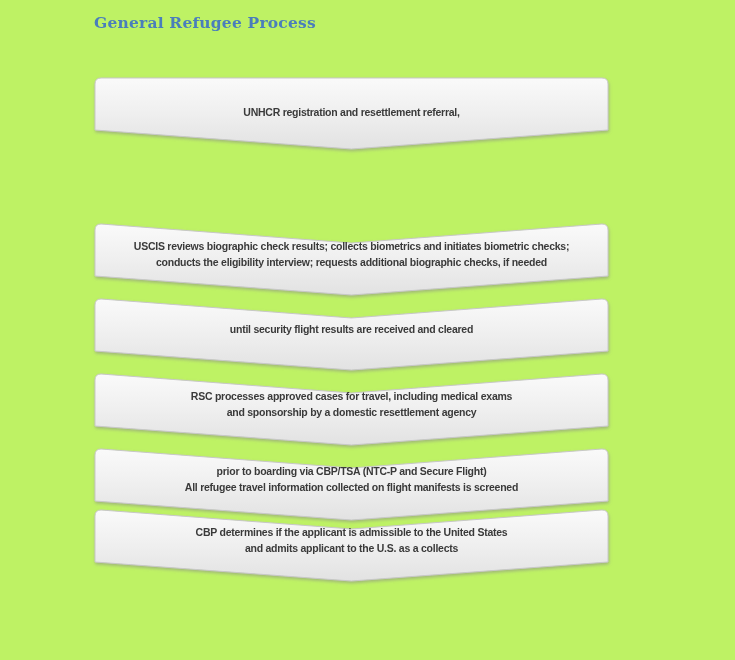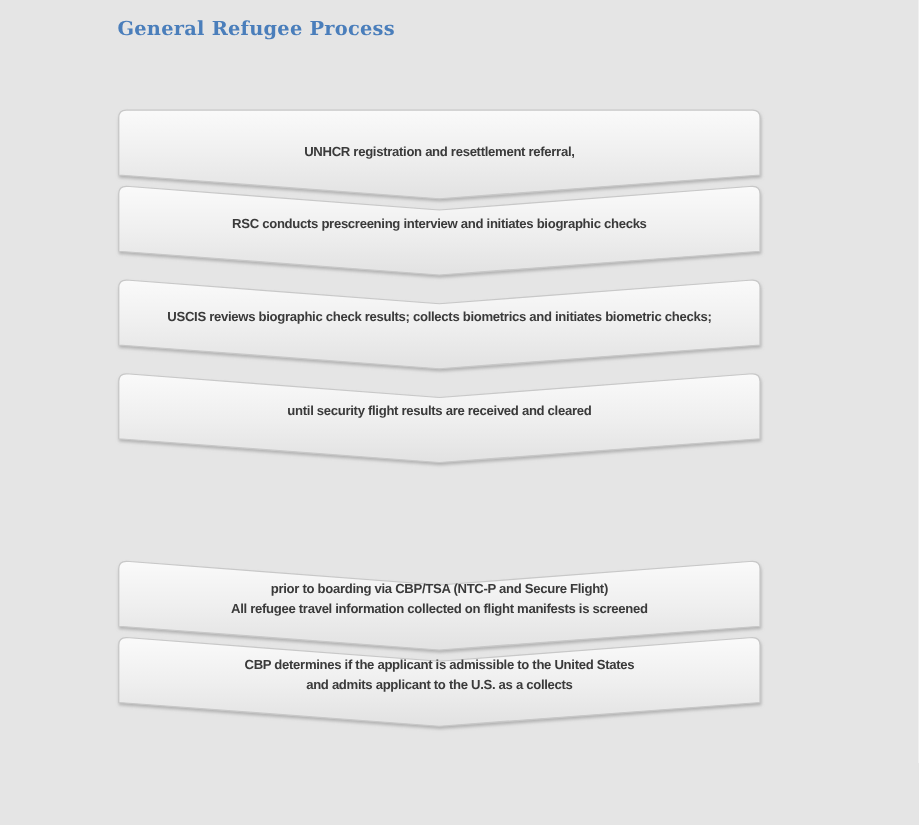--- a/index.html
+++ b/index.html
@@ -5,21 +5,21 @@
   html, body {
     margin: 0;
     padding: 0;
     background: #ffffff;
     font-family: "Liberation Sans", sans-serif;
   }
   .page {
     position: relative;
     width: 735px;
     height: 660px;
-    background: #e5e5e5;
+    background: #bef264;
     overflow: hidden;
   }
   .page-title {
     position: absolute;
     left: 94px;
     top: 13px;
     margin: 0;
     font-family: "DejaVu Serif", serif;
     font-weight: bold;
     font-size: 15.5px;
@@ -83,57 +83,58 @@
         <stop offset="1" stop-color="#e2e2e2"></stop>
       </linearGradient>
       <filter id="chevShadow" x="-10%" y="-10%" width="120%" height="130%">
         <feDropShadow dx="0.6" dy="1.8" stdDeviation="1.4" flood-color="#888888" flood-opacity="0.55"></feDropShadow>
       </filter>
     </defs>
   </svg>
 
   <div class="diagram">
 
-    <div class="step first" style="top:14px">
+    <div class="step first" style="top:4px">
       <svg width="513" height="74" viewBox="0 0 513 74">
         <path d="M 0 52 L 0 6 Q 0 0 6 0 L 507 0 Q 513 0 513 6 L 513 52 L 256.5 71 Z" fill="url(#chevGrad)" stroke="#c8c8c8" stroke-width="1" stroke-linejoin="round" filter="url(#chevShadow)"></path>
       </svg>
       <div class="step-text">
         <span class="line">UNHCR registration and resettlement referral,</span>
       </div>
     </div>
 
-    <div class="step" style="top:75px">
-      <svg width="513" height="74" viewBox="0 0 513 74">
-        <path d="M 0 52 L 0 6 Q 0 0 6 0 L 256.5 19 L 507 0 Q 513 0 513 6 L 513 52 L 256.5 71 Z" fill="url(#chevGrad)" stroke="#c8c8c8" stroke-width="1" stroke-linejoin="round" filter="url(#chevShadow)"></path>
-      </svg>
-      <div class="step-text">
-        <span class="line">RSC conducts prescreening interview and initiates biographic checks</span>
-
-      </div>
-    </div>
 
     <div class="step" style="top:150px">
       <svg width="513" height="74" viewBox="0 0 513 74">
         <path d="M 0 52 L 0 6 Q 0 0 6 0 L 256.5 19 L 507 0 Q 513 0 513 6 L 513 52 L 256.5 71 Z" fill="url(#chevGrad)" stroke="#c8c8c8" stroke-width="1" stroke-linejoin="round" filter="url(#chevShadow)"></path>
       </svg>
       <div class="step-text">
         <span class="line">USCIS reviews biographic check results; collects biometrics and initiates biometric checks;</span>
+        <span class="line">conducts the eligibility interview; requests additional biographic checks, if needed</span>
       </div>
     </div>
 
     <div class="step" style="top:225px">
       <svg width="513" height="74" viewBox="0 0 513 74">
         <path d="M 0 52 L 0 6 Q 0 0 6 0 L 256.5 19 L 507 0 Q 513 0 513 6 L 513 52 L 256.5 71 Z" fill="url(#chevGrad)" stroke="#c8c8c8" stroke-width="1" stroke-linejoin="round" filter="url(#chevShadow)"></path>
       </svg>
       <div class="step-text">
         <span class="line">until security flight results are received and cleared</span>
       </div>
     </div>
 
+    <div class="step" style="top:300px">
+      <svg width="513" height="74" viewBox="0 0 513 74">
+        <path d="M 0 52 L 0 6 Q 0 0 6 0 L 256.5 19 L 507 0 Q 513 0 513 6 L 513 52 L 256.5 71 Z" fill="url(#chevGrad)" stroke="#c8c8c8" stroke-width="1" stroke-linejoin="round" filter="url(#chevShadow)"></path>
+      </svg>
+      <div class="step-text">
+        <span class="line">RSC processes approved cases for travel, including medical exams</span>
+        <span class="line">and sponsorship by a domestic resettlement agency</span>
+      </div>
+    </div>
 
     <div class="step" style="top:375px">
       <svg width="513" height="74" viewBox="0 0 513 74">
         <path d="M 0 52 L 0 6 Q 0 0 6 0 L 256.5 19 L 507 0 Q 513 0 513 6 L 513 52 L 256.5 71 Z" fill="url(#chevGrad)" stroke="#c8c8c8" stroke-width="1" stroke-linejoin="round" filter="url(#chevShadow)"></path>
       </svg>
       <div class="step-text">
         <span class="line">prior to boarding via CBP/TSA (NTC-P and Secure Flight)</span>
         <span class="line">All refugee travel information collected on flight manifests is screened</span>
       </div>
     </div>

